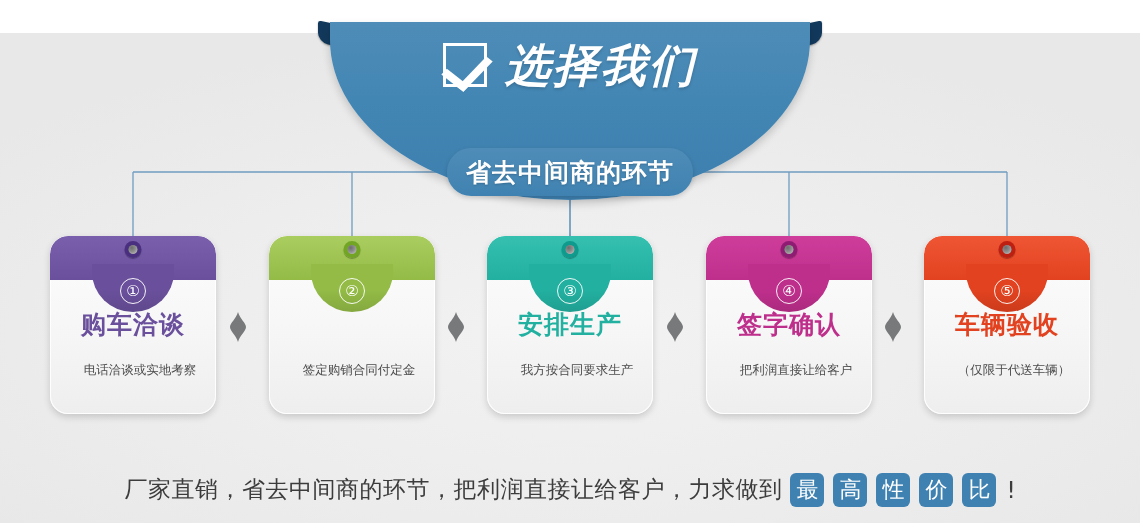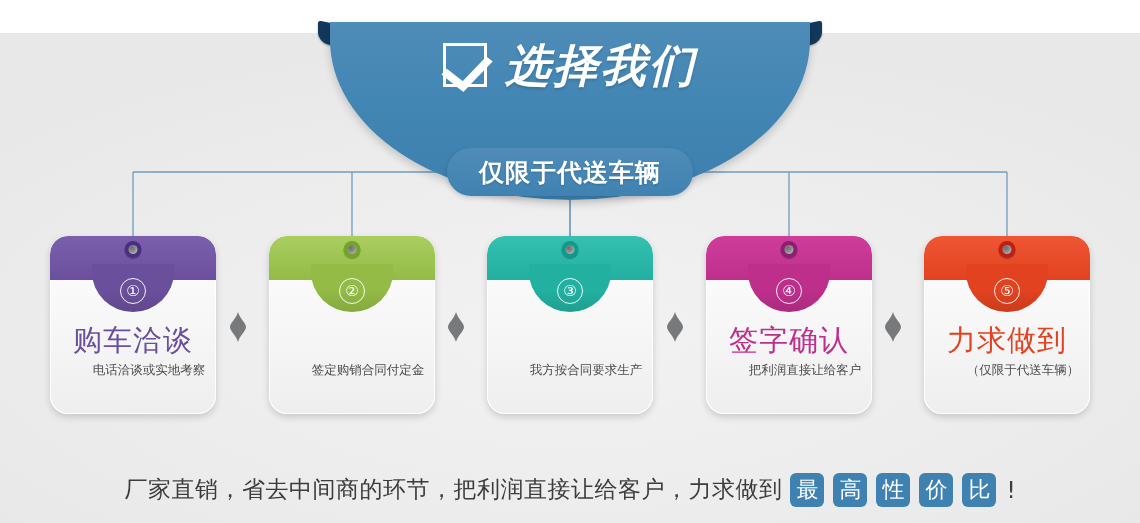--- a/index.html
+++ b/index.html
@@ -223,33 +223,33 @@
     content: "";
     position: absolute;
     left: 4px; top: 4px;
     width: 9px; height: 9px;
     border-radius: 50%;
     background: radial-gradient(circle at 35% 30%, #6d6d6d 0%, #8d8d8d 45%, #c9c9c9 100%);
   }
   .card-title {
     position: absolute;
     left: 0;
-    top: 90px;
+    top: 76px;
     width: 166px;
     text-align: center;
     font-family: "DejaVu Sans", "Liberation Sans", sans-serif;
-    font-size: 29px;
-    font-weight: normal;
+    font-size: 25px;
+    font-weight: bold;
     letter-spacing: 1px;
     line-height: 1;
     white-space: nowrap;
   }
   .card-sub {
     position: absolute;
-    left: 16px;
+    left: 7px;
     top: 128px;
     width: 166px;
     text-align: center;
     font-family: "DejaVu Sans", "Liberation Sans", sans-serif;
     font-size: 12.5px;
     color: #4c4c4c;
     line-height: 1;
     white-space: nowrap;
   }
 
@@ -335,21 +335,21 @@
     <div class="banner-fold-left"></div>
     <div class="banner-fold-right"></div>
     <div class="banner-arc"></div>
     <div class="banner-content">
       <span class="checkbox-icon"></span>
       <span class="banner-title">选择我们</span>
     </div>
   </div>
 
   <div class="subbanner">
-    <span class="subbanner-text">仅限于代送车辆</span>
+    <span class="subbanner-text">省去中间商的环节</span>
   </div>
 
   <div class="cards-row">
 
     <div class="card" id="card-0" style="left:50px;">
       <div class="card-head">
         <div class="card-head-bar" id="bar-0" style="background: linear-gradient(rgb(122, 95, 173) 0%, rgb(106, 80, 156) 100%);"></div>
         <div class="card-head-bulge" id="bulge-0" style="background: linear-gradient(rgb(106, 80, 156) 0%, rgb(106, 80, 156) 55%, rgba(0, 0, 0, 0.1) 100%), rgb(106, 80, 156);"></div>
       </div>
       <div class="grommet" id="grom-0" style="background: radial-gradient(circle at 40% 30%, rgb(74, 47, 128) 0%, rgb(74, 47, 128) 70%, rgba(0, 0, 0, 0.45) 100%);"></div>
@@ -368,20 +368,21 @@
       <div class="card-sub">签定购销合同付定金</div>
     </div>
 
     <div class="card" id="card-2" style="left:487px;">
       <div class="card-head">
         <div class="card-head-bar" id="bar-2" style="background: linear-gradient(rgb(53, 192, 176) 0%, rgb(34, 176, 160) 100%);"></div>
         <div class="card-head-bulge" id="bulge-2" style="background: linear-gradient(rgb(34, 176, 160) 0%, rgb(34, 176, 160) 55%, rgba(0, 0, 0, 0.1) 100%), rgb(34, 176, 160);"></div>
       </div>
       <div class="grommet" id="grom-2" style="background: radial-gradient(circle at 40% 30%, rgb(14, 154, 140) 0%, rgb(14, 154, 140) 70%, rgba(0, 0, 0, 0.45) 100%);"></div>
       <div class="card-number">③</div>
+      <div class="card-title" id="title-2" style="color: rgb(34, 176, 160);">安排生产</div>
       <div class="card-sub">我方按合同要求生产</div>
     </div>
 
     <div class="card" id="card-3" style="left:706px;">
       <div class="card-head">
         <div class="card-head-bar" id="bar-3" style="background: linear-gradient(rgb(207, 61, 155) 0%, rgb(190, 47, 140) 100%);"></div>
         <div class="card-head-bulge" id="bulge-3" style="background: linear-gradient(rgb(190, 47, 140) 0%, rgb(190, 47, 140) 55%, rgba(0, 0, 0, 0.1) 100%), rgb(190, 47, 140);"></div>
       </div>
       <div class="grommet" id="grom-3" style="background: radial-gradient(circle at 40% 30%, rgb(142, 28, 114) 0%, rgb(142, 28, 114) 70%, rgba(0, 0, 0, 0.45) 100%);"></div>
       <div class="card-number">④</div>
@@ -389,21 +390,21 @@
       <div class="card-sub">把利润直接让给客户</div>
     </div>
 
     <div class="card" id="card-4" style="left:924px;">
       <div class="card-head">
         <div class="card-head-bar" id="bar-4" style="background: linear-gradient(rgb(239, 86, 52) 0%, rgb(226, 66, 31) 100%);"></div>
         <div class="card-head-bulge" id="bulge-4" style="background: linear-gradient(rgb(226, 66, 31) 0%, rgb(226, 66, 31) 55%, rgba(0, 0, 0, 0.1) 100%), rgb(226, 66, 31);"></div>
       </div>
       <div class="grommet" id="grom-4" style="background: radial-gradient(circle at 40% 30%, rgb(189, 31, 16) 0%, rgb(189, 31, 16) 70%, rgba(0, 0, 0, 0.45) 100%);"></div>
       <div class="card-number">⑤</div>
-      <div class="card-title" id="title-4" style="color: rgb(226, 66, 31);">力求做到</div>
+      <div class="card-title" id="title-4" style="color: rgb(226, 66, 31);">车辆验收</div>
       <div class="card-sub">（仅限于代送车辆）</div>
     </div>
 
   </div>
 
   <svg class="step-arrow" style="left:229px;" viewBox="0 0 18 30" xmlns="http://www.w3.org/2000/svg">
     <path d="M9 0 C11 7 17 11 17 15 C17 19 11 23 9 30 C7 23 1 19 1 15 C1 11 7 7 9 0 Z" fill="#77797b"></path>
   </svg>
   <svg class="step-arrow" style="left:447px;" viewBox="0 0 18 30" xmlns="http://www.w3.org/2000/svg">
     <path d="M9 0 C11 7 17 11 17 15 C17 19 11 23 9 30 C7 23 1 19 1 15 C1 11 7 7 9 0 Z" fill="#77797b"></path>

